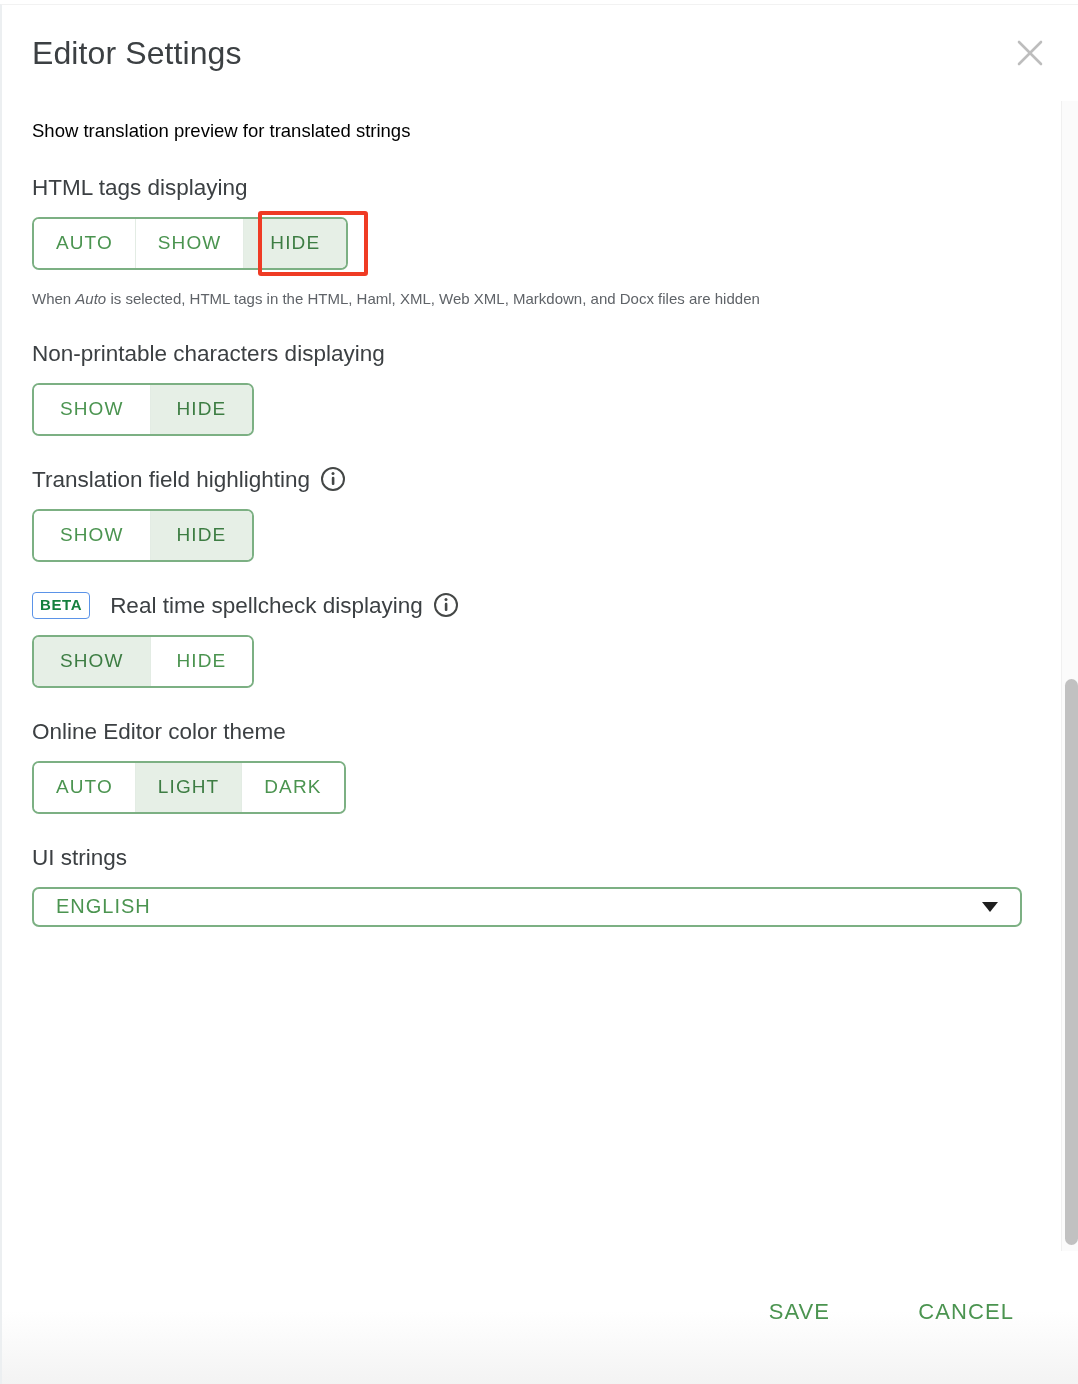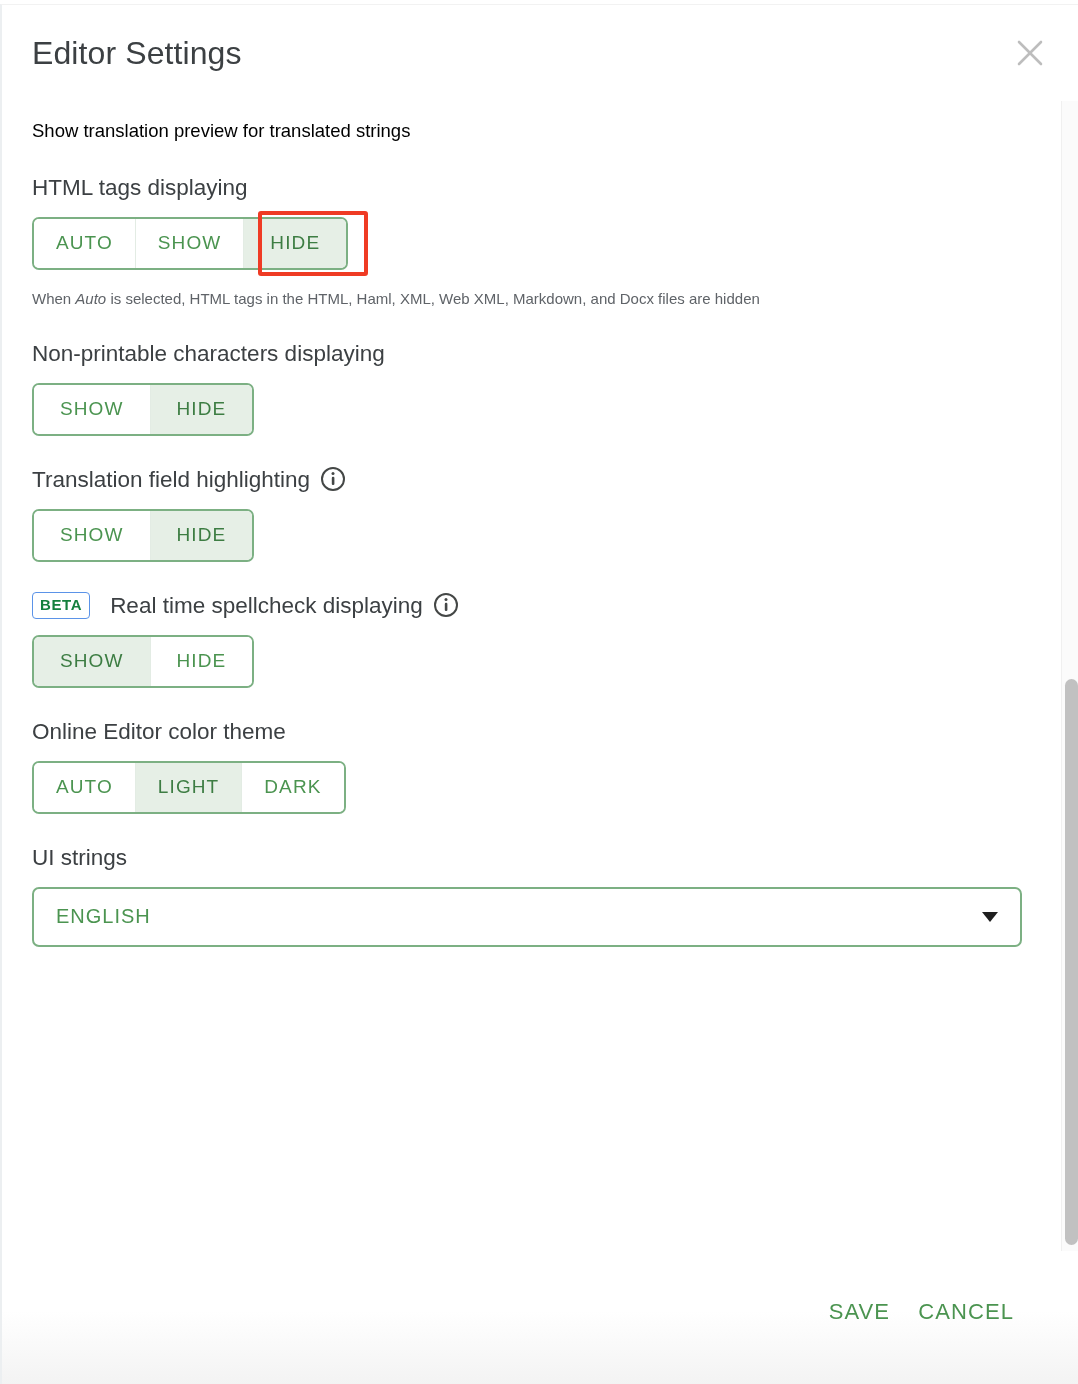--- a/index.html
+++ b/index.html
@@ -152,21 +152,21 @@
     margin-top: 18px;
     max-width: 985px;
   }
   .help-text i { font-style: italic; }
 
   
   .select-box {
     margin-top: 16px;
     position: relative;
     width: 990px;
-    height: 60px;
+    height: 40px;
     border: 2px solid #7cb083;
     border-radius: 7px;
     background: #ffffff;
     display: flex;
     align-items: center;
     padding: 0 22px;
     cursor: pointer;
   }
   .select-value {
     font-size: 20px;
@@ -207,20 +207,21 @@
 
   
   .dlg-footer {
     flex: 0 0 auto;
     height: 134px;
     background: linear-gradient(to bottom, #ffffff 0%, #ffffff 45%, #f3f3f3 100%);
     display: flex;
     align-items: flex-start;
     justify-content: flex-end;
     padding: 42px 50px 0 0;
+    gap: 60px;
   }
   .text-btn {
     font-size: 22px;
     letter-spacing: 1.1px;
     color: #4b9450;
     font-weight: 500;
     cursor: pointer;
     background: none;
     border: none;
     padding: 6px 14px;

